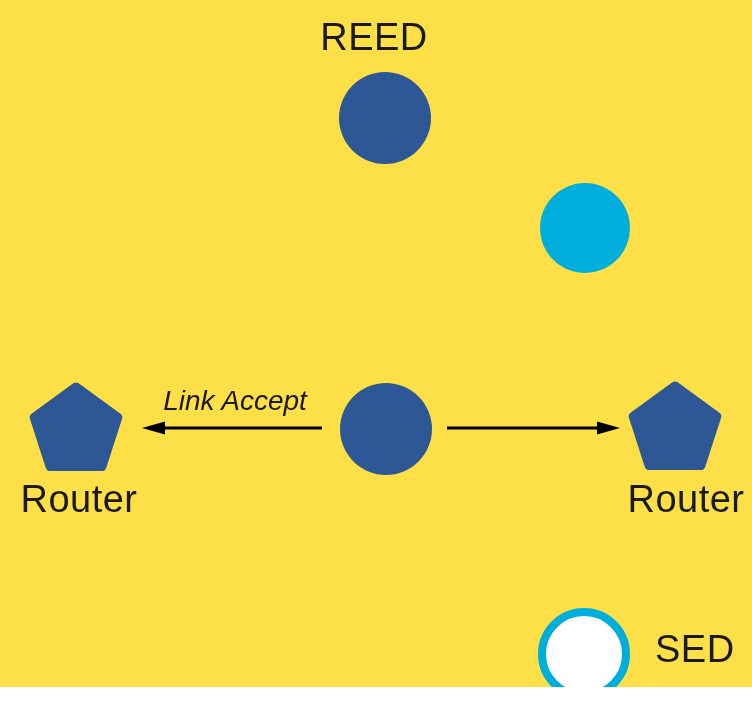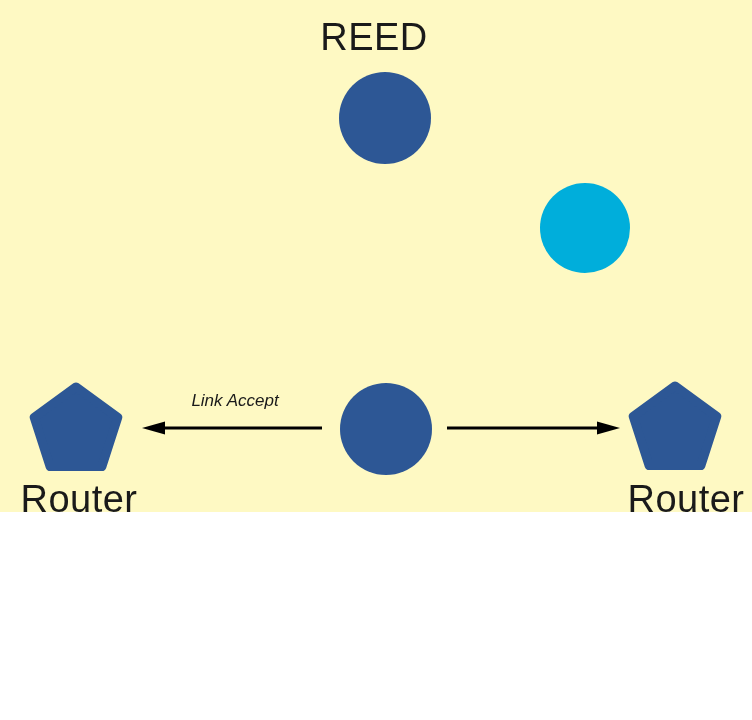--- a/index.html
+++ b/index.html
@@ -3,22 +3,22 @@
 <meta charset="utf-8">
 <style>
   html, body {
     margin: 0;
     padding: 0;
     background: #ffffff;
   }
   .canvas {
     position: relative;
     width: 752px;
-    height: 512px;
-    background: #fef9c3;
+    height: 687px;
+    background: #fde047;
     overflow: hidden;
     font-family: "Liberation Sans", sans-serif;
     text-decoration: underline;
   }
   .diagram-svg {
     position: absolute;
     left: 0;
     top: 0;
     width: 752px;
     height: 720px;
@@ -30,21 +30,21 @@
     line-height: 38px;
     white-space: nowrap;
     letter-spacing: 0.5px;
   }
   .label.centered {
     transform: translateX(-50%);
   }
   .edge-label {
     position: absolute;
     color: #1a1a1a;
-    font-size: 17px;
+    font-size: 28px;
     line-height: 24px;
     font-style: italic;
     white-space: nowrap;
     transform: translateX(-50%);
   }
 </style>
 </head>
 <body>
 
 <div class="canvas">
@@ -70,16 +70,17 @@
     <polygon points="620,428 597,421.5 597,434.5" fill="#000000"></polygon>
   </svg>
 
   <div class="label centered" style="left:374px; top:18px;">REED</div>
 
 
   <div class="label centered" style="left:79px; top:480px;">Router</div>
 
   <div class="label centered" style="left:686px; top:480px;">Router</div>
 
+  <div class="label" style="left:655px; top:630px;">SED</div>
 
   <div class="edge-label" style="left:235px; top:389px;">Link Accept</div>
 
 </div>
 
 </body></html>

